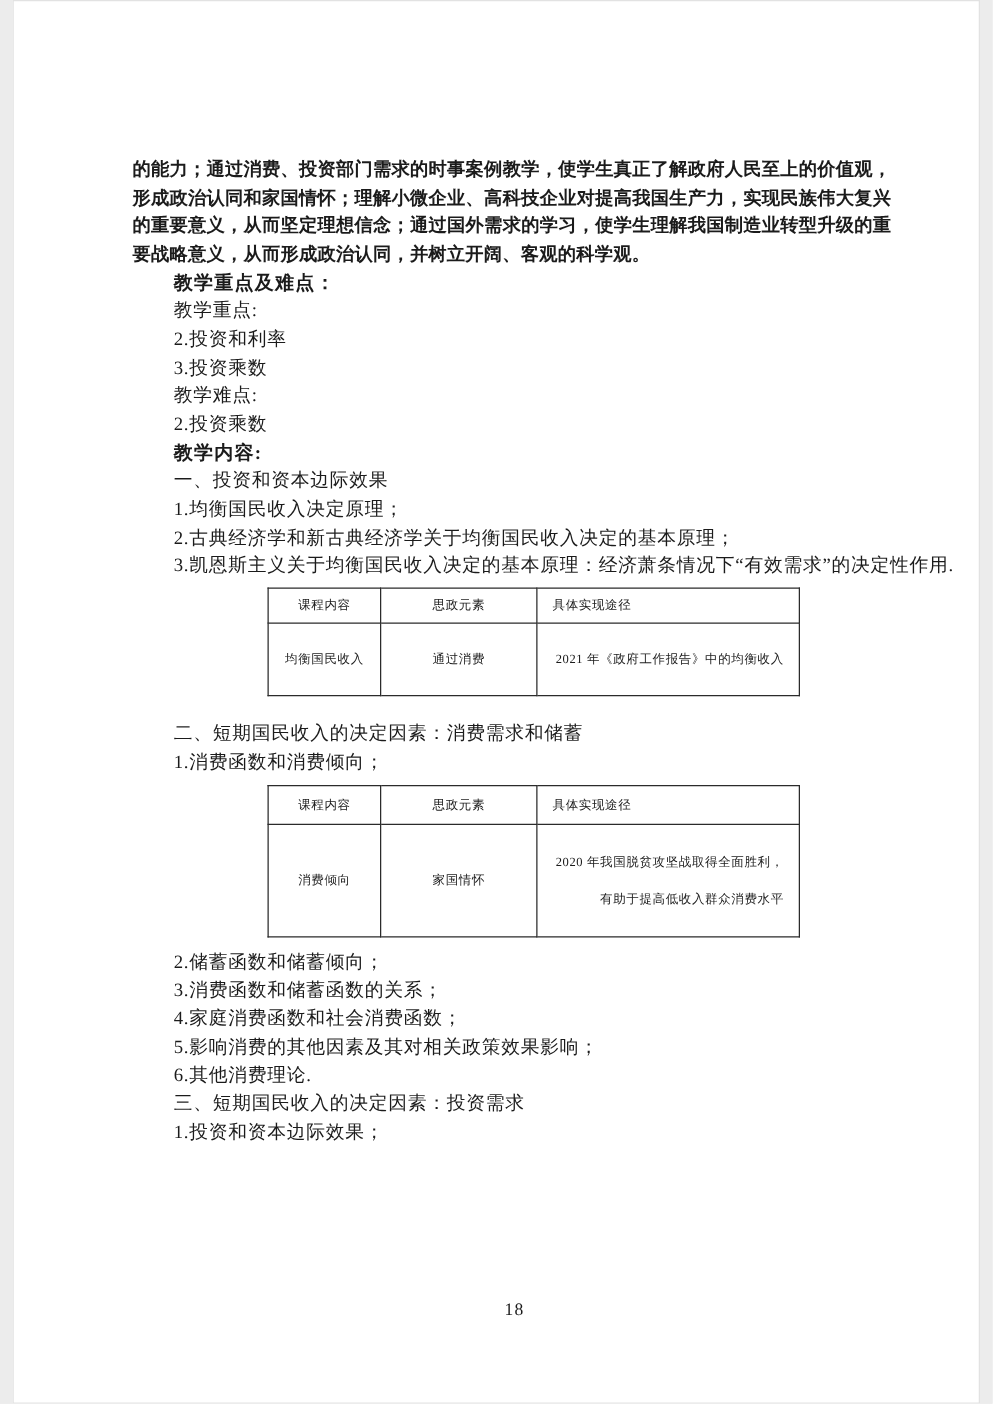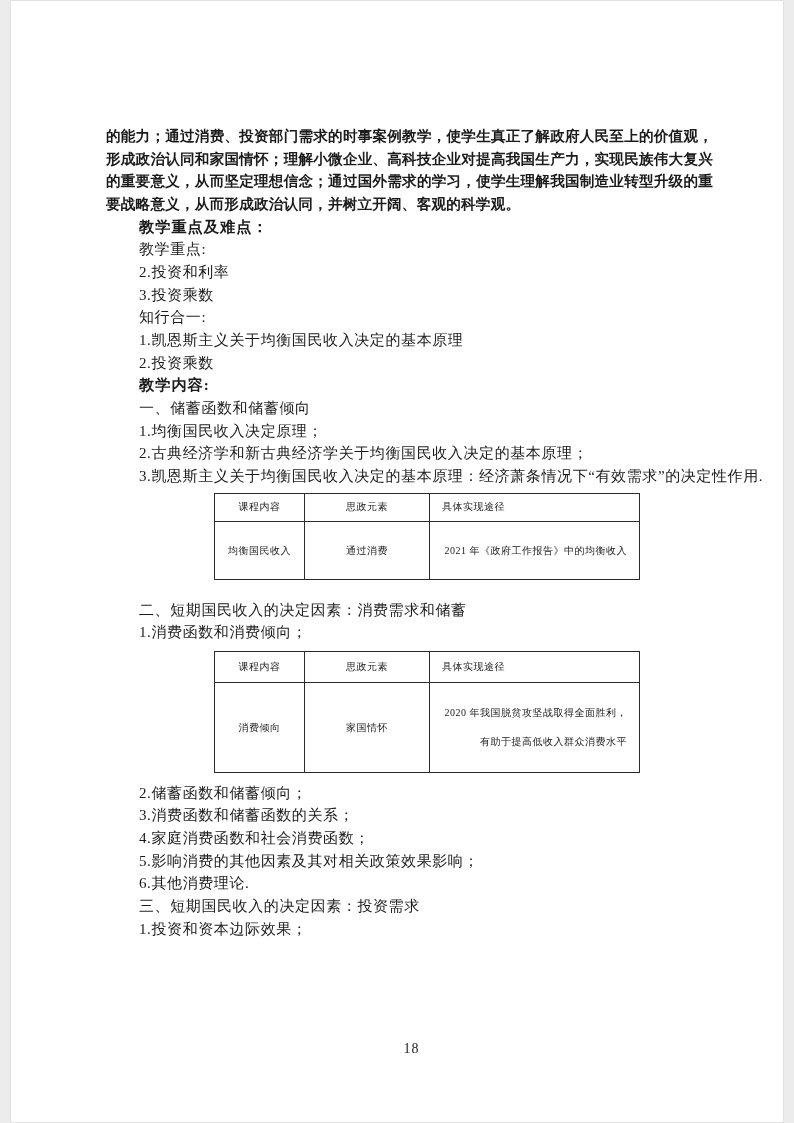--- a/index.html
+++ b/index.html
@@ -86,27 +86,26 @@
 
 <div class="page">
   <div class="content">
 
     <p class="para">的能力；通过消费、投资部门需求的时事案例教学，使学生真正了解政府人民至上的价值观，形成政治认同和家国情怀；理解小微企业、高科技企业对提高我国生产力，实现民族伟大复兴的重要意义，从而坚定理想信念；通过国外需求的学习，使学生理解我国制造业转型升级的重要战略意义，从而形成政治认同，并树立开阔、客观的科学观。</p>
 
     <div class="line bold-line">教学重点及难点：</div>
     <div class="line">教学重点:</div>
     <div class="line">2.投资和利率</div>
     <div class="line">3.投资乘数</div>
-    <div class="line">知行合一:</div>
-    <div class="line">1.凯恩斯主义关于均衡国民收入决定的基本原理</div>
+    <div class="line">教学难点:</div>
     <div class="line">2.投资乘数</div>
 
     <div class="line bold-line">教学内容:</div>
 
-    <div class="line">一、储蓄函数和储蓄倾向</div>
+    <div class="line">一、投资和资本边际效果</div>
     <div class="line">1.均衡国民收入决定原理；</div>
     <div class="line">2.古典经济学和新古典经济学关于均衡国民收入决定的基本原理；</div>
     <div class="line">3.凯恩斯主义关于均衡国民收入决定的基本原理：经济萧条情况下“有效需求”的决定性作用.</div>
 
     <table class="tbl tbl1">
       <tbody>
         <tr>
           <th class="c1">课程内容</th>
           <th class="c2">思政元素</th>
           <th class="c3">具体实现途径</th>

